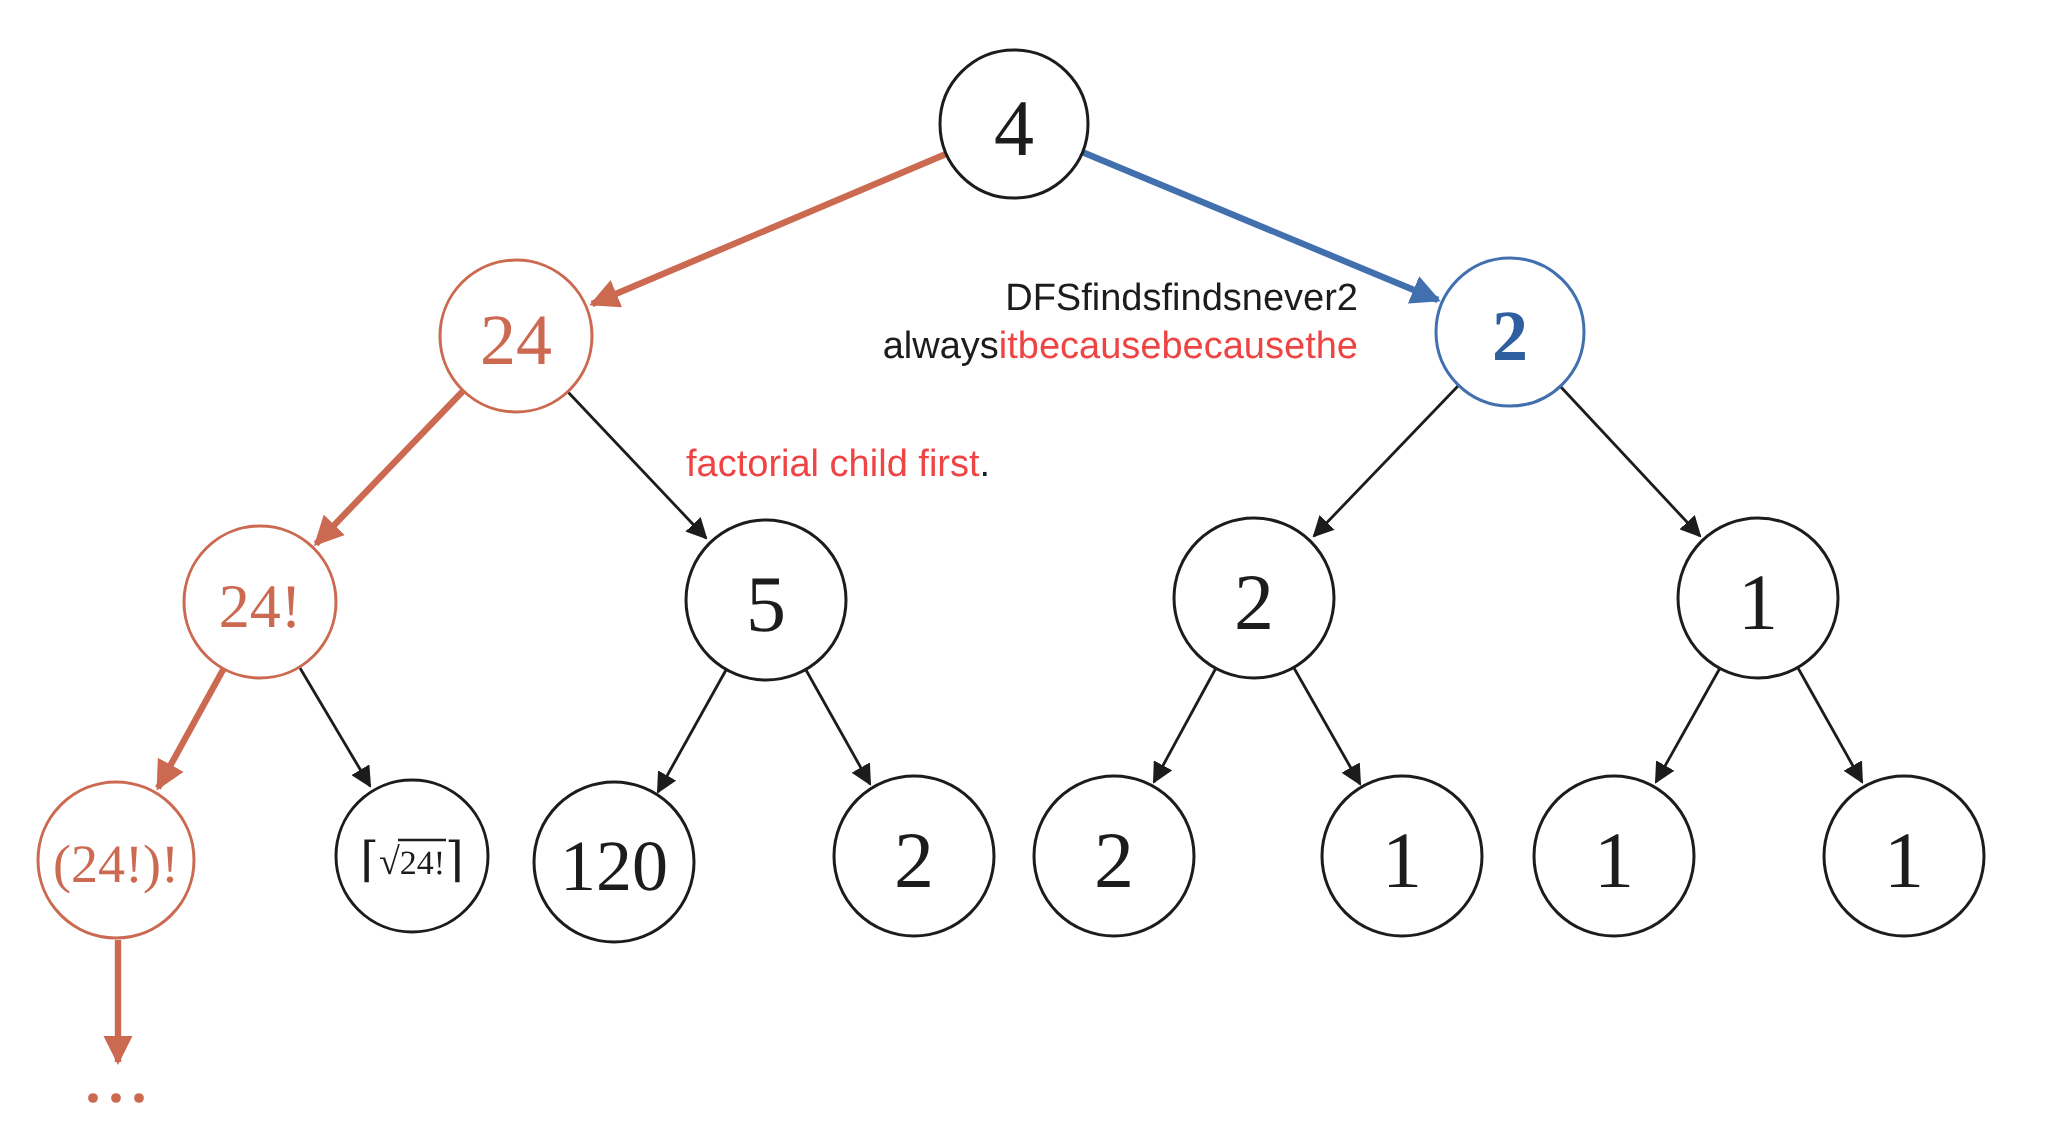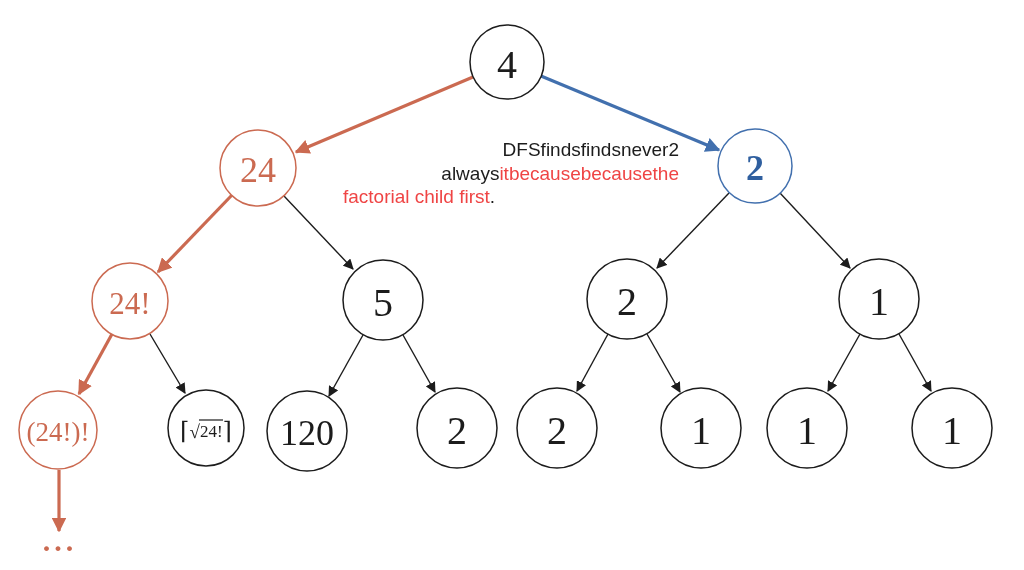--- a/index.html
+++ b/index.html
@@ -2,21 +2,21 @@
 <html><head>
 <meta charset="utf-8">
 <style>
   html,body{margin:0;padding:0;background:#ffffff;}
   .stage{position:relative;width:1024px;height:570px;background:#ffffff;overflow:hidden;
          font-family:"Liberation Sans",sans-serif;}
   svg text{font-family:"Liberation Serif","DejaVu Serif",serif;}
   .caption{position:absolute;left:343px;top:138px;width:336px;
            font-size:19px;line-height:23.5px;color:#1c1c1c;}
   .cap-line{display:flex;justify-content:flex-end;}
-  .cap-line:last-child{display:block;}
+  .cap-line:last-child{display:block;margin-top:36px;}
   .c-orange{color:#ef4444;}
   .c-black{color:#1c1c1c;}
 </style>
 </head>
 <body>
 
 <div class="stage">
 
   <svg width="1024" height="570" viewBox="0 0 1024 570">
     <defs>

